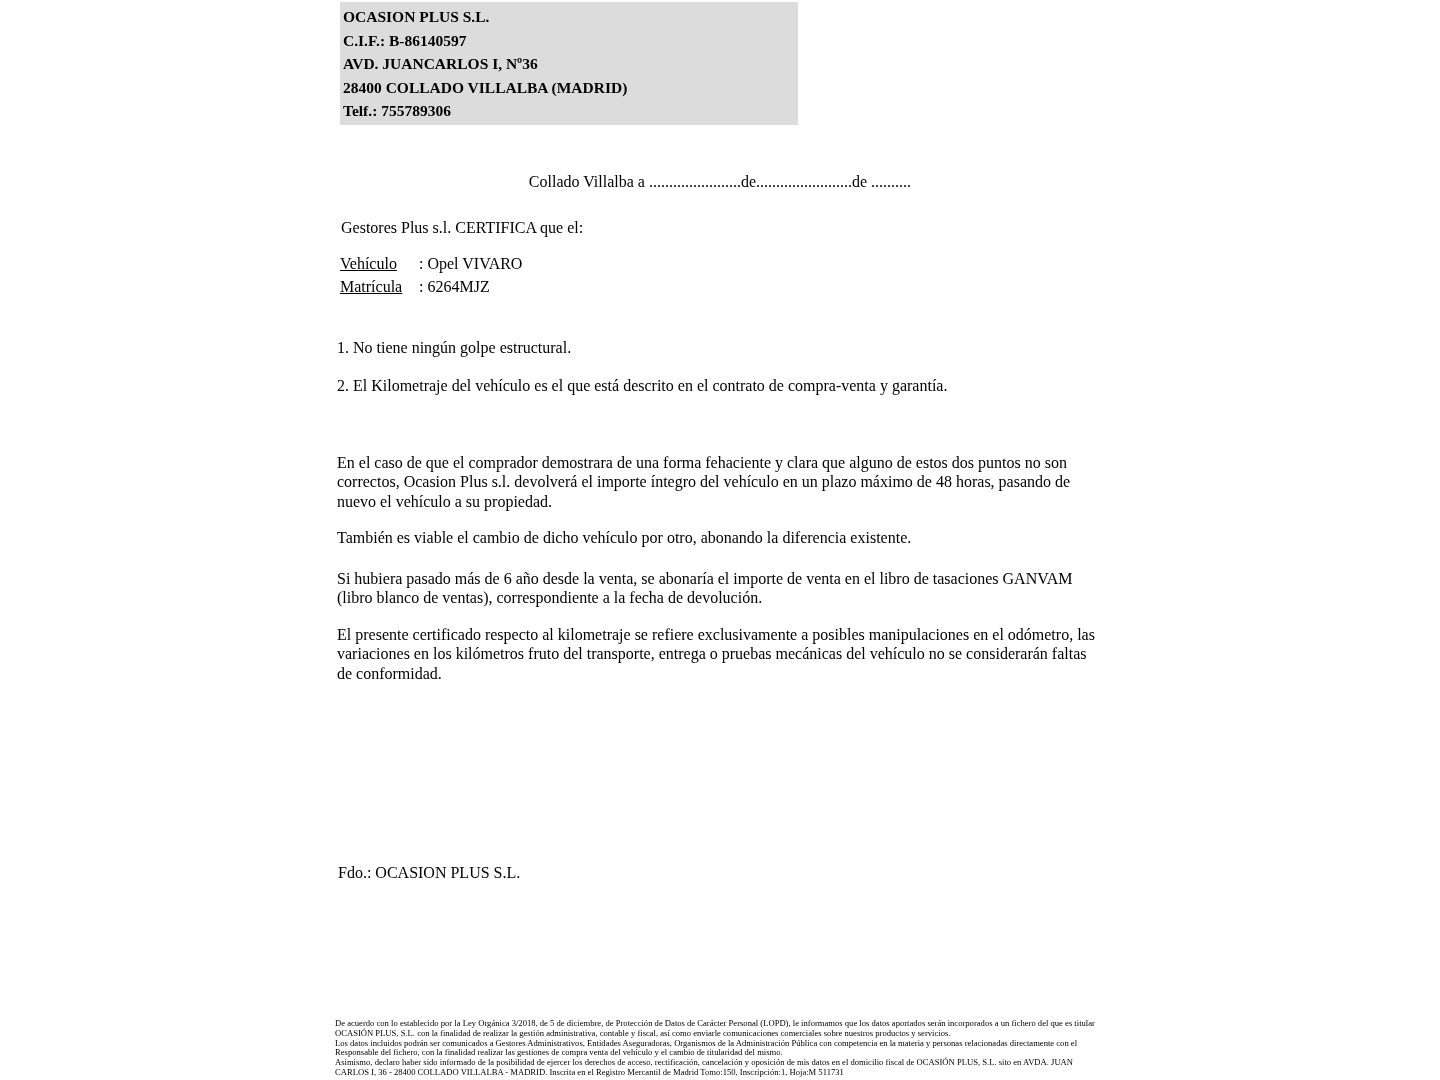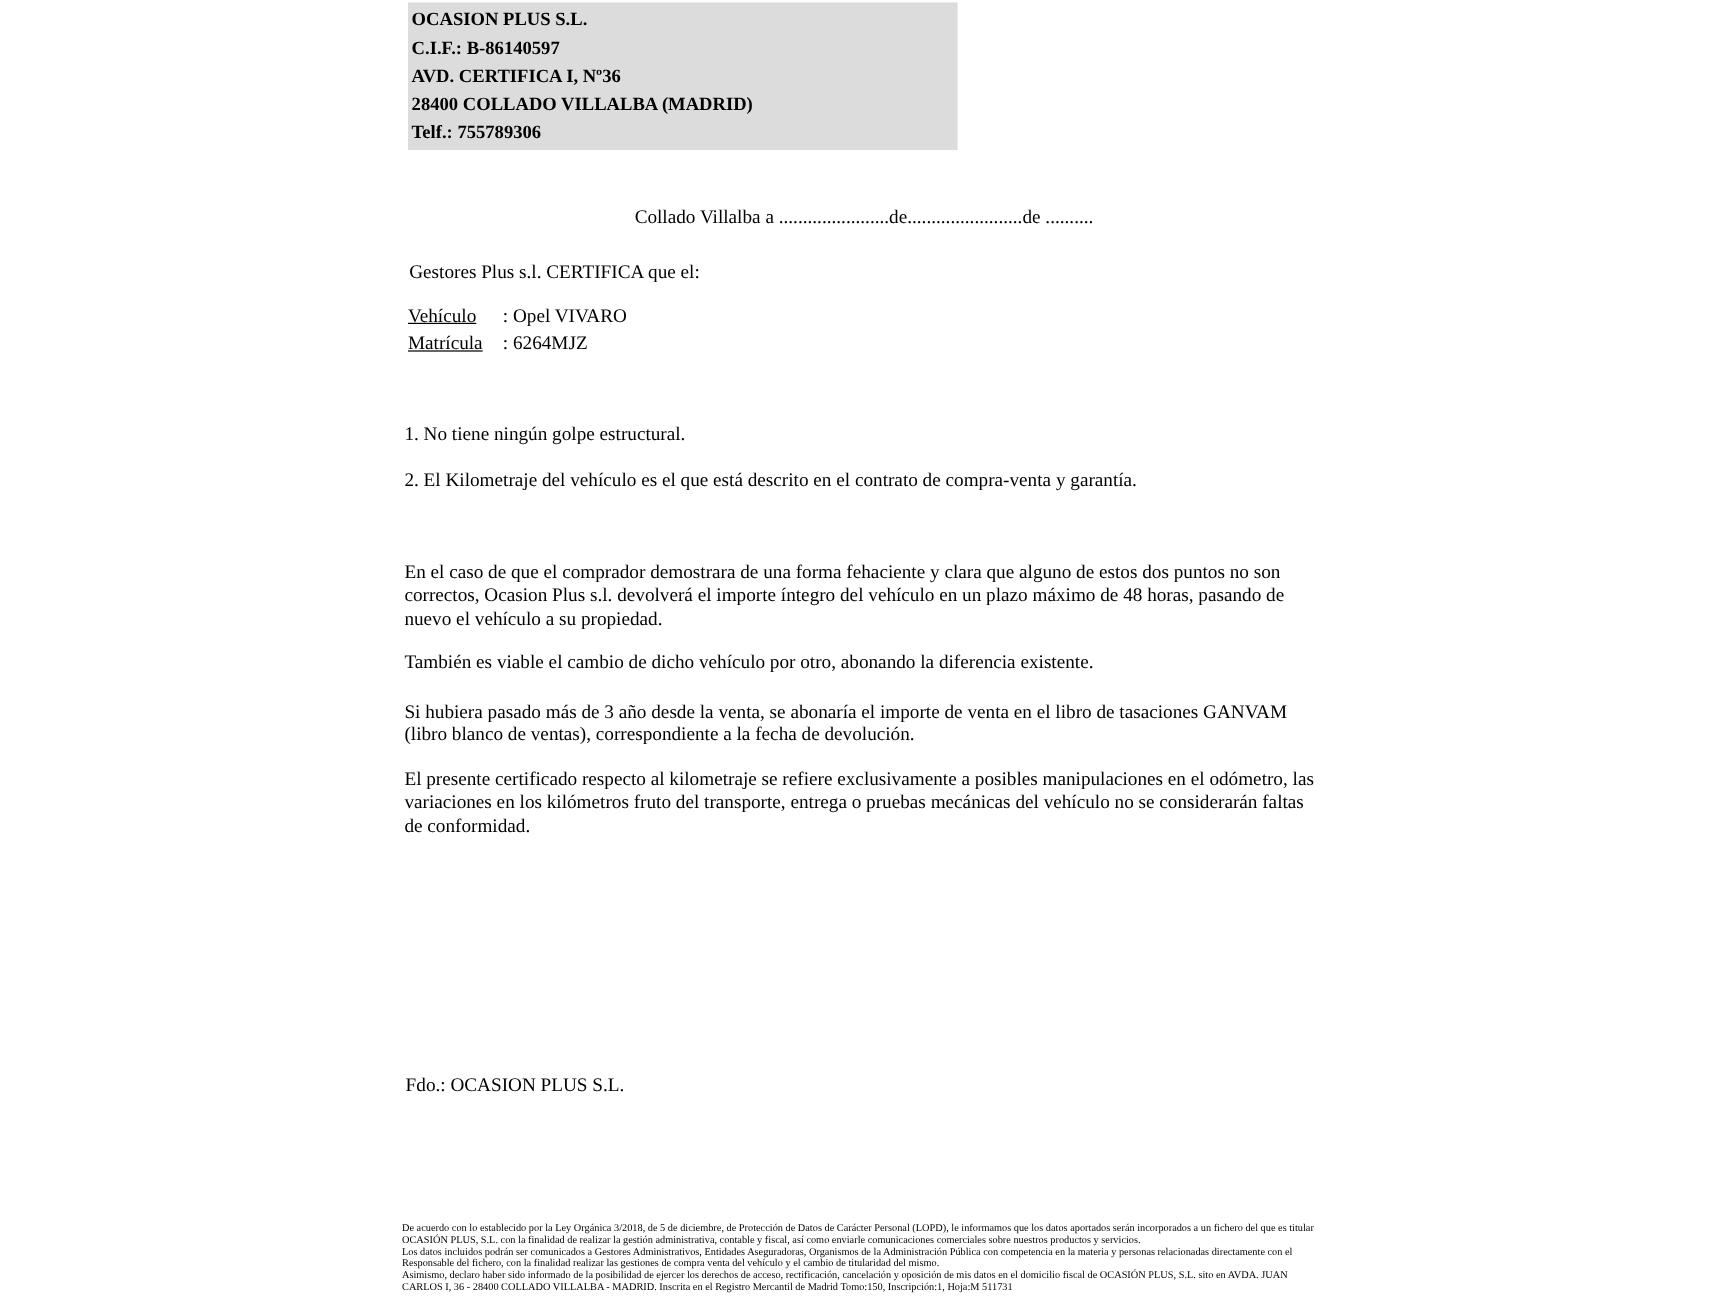--- a/index.html
+++ b/index.html
@@ -46,54 +46,53 @@
     margin-left: 3px;
     font-size: 16px;
     line-height: 23.5px;
   }
   .kv-row.first { margin-top: 14px; }
   .kv-label {
     display: inline-block;
     width: 79px;
     text-decoration: underline;
   }
-  .point-1 { margin-top: 54px; font-size: 16px; line-height: 20px; }
+  .point-1 { margin-top: 39px; font-size: 16px; line-height: 20px; }
   .point-2 { margin-top: 18px; font-size: 16px; line-height: 20px; }
   .para { font-size: 16px; line-height: 19.5px; }
   .para-1 { margin-top: 57px; }
   .para-2 { margin-top: 17px; }
   .para-3 { margin-top: 21px; }
   .para-4 { margin-top: 17px; }
   .signature {
     position: absolute;
     left: 338px;
     top: 863px;
     font-size: 16px;
     line-height: 20px;
-    margin-top: 32px;
   }
   .legal-footer {
     position: absolute;
     left: 335px;
     top: 1019px;
     width: 766px;
     font-size: 8.6px;
     line-height: 1.14;
   }
 </style>
 </head>
 <body>
 
 <div class="page">
   <div class="content">
 
     <div class="company-box" style="background-color: rgb(220, 220, 220);">
       <div>OCASION PLUS S.L.</div>
       <div>C.I.F.: B-86140597</div>
-      <div>AVD. CERTIFICA I, Nº36</div>
+      <div>AVD. JUANCARLOS I, Nº36</div>
       <div>28400 COLLADO VILLALBA (MADRID)</div>
       <div>Telf.: 755789306</div>
     </div>
 
     <div class="date-line">Collado Villalba a .......................de........................de ..........</div>
 
     <div class="certify-intro">Gestores Plus s.l. CERTIFICA que el:</div>
 
     <div class="kv-row first">
       <span class="kv-label">Vehículo</span><span>: Opel VIVARO</span>
@@ -101,21 +100,21 @@
 
     <div class="kv-row">
       <span class="kv-label">Matrícula</span><span>: 6264MJZ</span>
     </div>
 
     <div class="point-1">1. No tiene ningún golpe estructural.</div>
     <div class="point-2">2. El Kilometraje del vehículo es el que está descrito en el contrato de compra-venta y garantía.</div>
 
     <div class="para para-1">En el caso de que el comprador demostrara de una forma fehaciente y clara que alguno de estos dos puntos no son correctos, Ocasion Plus s.l. devolverá el importe íntegro del vehículo en un plazo máximo de 48 horas, pasando de nuevo el vehículo a su propiedad.</div>
     <div class="para para-2">También es viable el cambio de dicho vehículo por otro, abonando la diferencia existente.</div>
-    <div class="para para-3">Si hubiera pasado más de 3 año desde la venta, se abonaría el importe de venta en el libro de tasaciones GANVAM (libro blanco de ventas), correspondiente a la fecha de devolución.</div>
+    <div class="para para-3">Si hubiera pasado más de 6 año desde la venta, se abonaría el importe de venta en el libro de tasaciones GANVAM (libro blanco de ventas), correspondiente a la fecha de devolución.</div>
     <div class="para para-4">El presente certificado respecto al kilometraje se refiere exclusivamente a posibles manipulaciones en el odómetro, las variaciones en los kilómetros fruto del transporte, entrega o pruebas mecánicas del vehículo no se considerarán faltas de conformidad.</div>
 
   </div>
 
   <div class="signature">Fdo.: OCASION PLUS S.L.</div>
 
   <div class="legal-footer">
     <div>De acuerdo con lo establecido por la Ley Orgánica 3/2018, de 5 de diciembre, de Protección de Datos de Carácter Personal (LOPD), le informamos que los datos aportados serán incorporados a un fichero del que es titular OCASIÓN PLUS, S.L. con la finalidad de realizar la gestión administrativa, contable y fiscal, así como enviarle comunicaciones comerciales sobre nuestros productos y servicios.</div>
     <div>Los datos incluidos podrán ser comunicados a Gestores Administrativos, Entidades Aseguradoras, Organismos de la Administración Pública con competencia en la materia y personas relacionadas directamente con el Responsable del fichero, con la finalidad realizar las gestiones de compra venta del vehículo y el cambio de titularidad del mismo.</div>
     <div>Asimismo, declaro haber sido informado de la posibilidad de ejercer los derechos de acceso, rectificación, cancelación y oposición de mis datos en el domicilio fiscal de OCASIÓN PLUS, S.L. sito en AVDA. JUAN CARLOS I, 36 - 28400 COLLADO VILLALBA - MADRID. Inscrita en el Registro Mercantil de Madrid Tomo:150, Inscripción:1, Hoja:M 511731</div>

